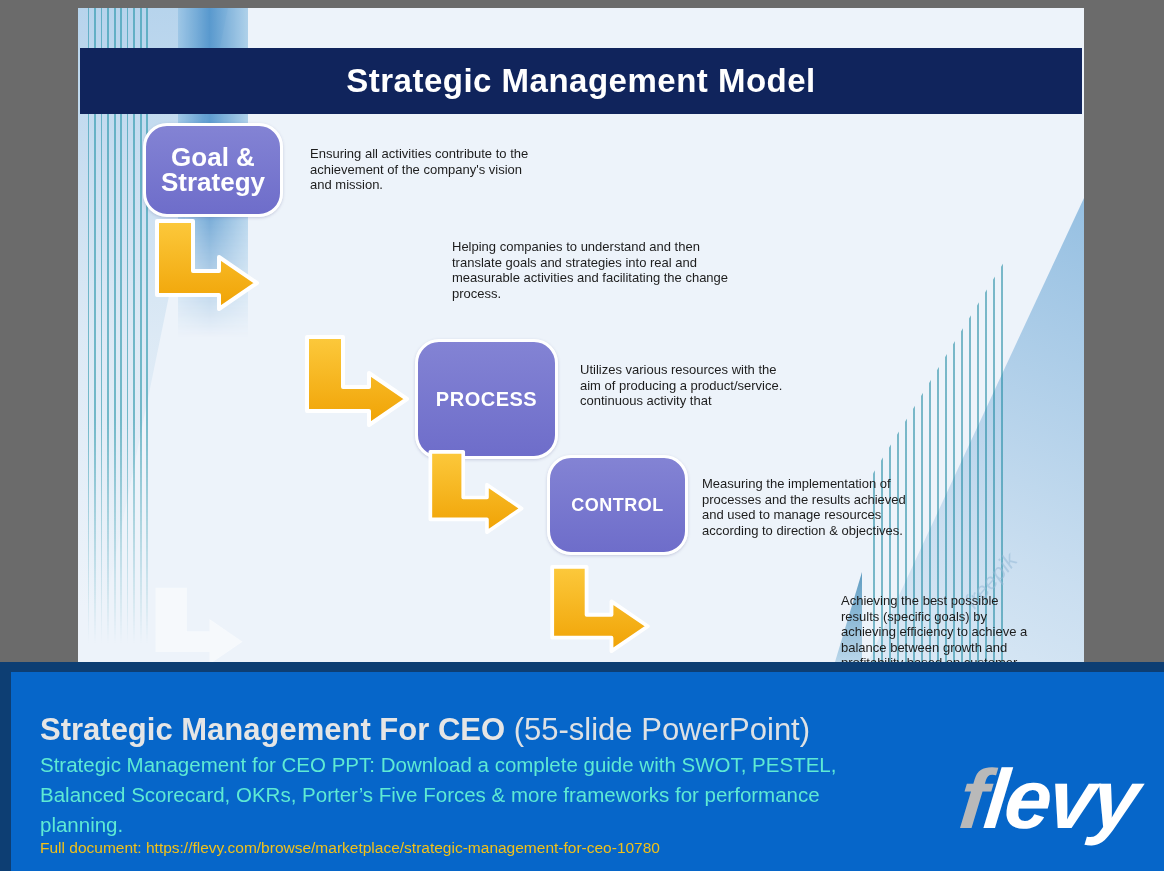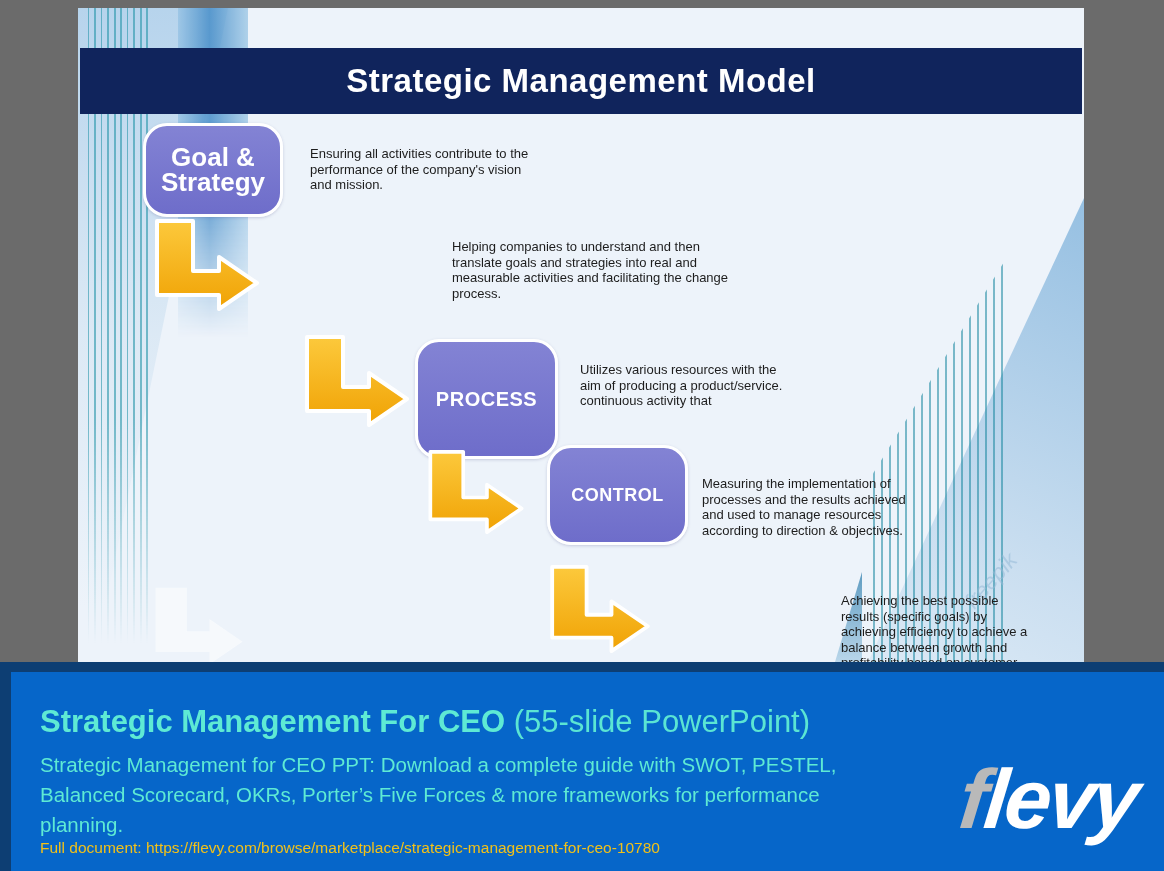--- a/index.html
+++ b/index.html
@@ -75,21 +75,21 @@
   .fbox {
     position:absolute; border:3px solid #ffffff; border-radius:24px;
     background:linear-gradient(180deg,#8383d4 0%,#6e6dca 100%);
     display:flex; align-items:center; justify-content:center; text-align:center;
     color:#fff; font-weight:700; white-space:pre-line;
     box-shadow:0 1px 3px rgba(80,80,140,.25);
   }
   .b1 { left:65px;  top:115px; width:140px; height:94px;  font-size:26px; line-height:25px; }
   .b2 { left:209px; top:220px; width:140px; height:100px; font-size:18px; letter-spacing:.5px; }
   .b3 { left:337px; top:331px; width:143px; height:120px; font-size:20px; letter-spacing:.5px; }
-  .b4 { left:469px; top:437px; width:141px; height:100px; font-size:18px; letter-spacing:.5px; }
+  .b4 { left:469px; top:447px; width:141px; height:100px; font-size:18px; letter-spacing:.5px; }
   .b5 { left:609px; top:572px; width:141px; height:110px; font-size:15px; line-height:19px; letter-spacing:.3px; }
 
   .desc {
     position:absolute; font-size:13px; line-height:15.5px; color:#1d1d1d;
     white-space:pre-line;
   }
   .d1 { left:232px; top:138px; width:260px; }
   .d2 { left:374px; top:231px; width:310px; }
   .d3 { left:502px; top:354px; width:245px; }
   .d4 { left:624px; top:468px; width:260px; }
@@ -104,21 +104,21 @@
   
   .banner {
     position:absolute; left:0; top:662px; width:1164px; height:209px;
     background:#0d3e73;
   }
   .banner-inner {
     position:absolute; left:11px; top:10px; right:0; bottom:0;
     background:#0666c9;
   }
   .banner-title {
-    position:absolute; left:29px; top:32px; color:#5eead4; font-size:31px;
+    position:absolute; left:29px; top:40px; color:#e5e5e5; font-size:31px;
     white-space:nowrap;
   }
   .banner-title b { font-weight:700; }
   .banner-title span.lite { font-weight:400; opacity:.97; }
   .banner-desc {
     position:absolute; left:29px; top:78px; color:#5eead4; font-size:20.5px;
     line-height:30px; white-space:pre-line;
   }
   .banner-link {
     position:absolute; left:29px; top:167px; color:#f2c118; font-size:15.5px;
@@ -151,21 +151,21 @@
 
   <div class="watermark">freepik</div>
 
   <div class="slide-header">
     <div class="slide-title">Strategic Management Model</div>
   </div>
 
   <div class="fbox b1">Goal &amp;
 Strategy</div>
   <div class="desc d1">Ensuring all activities contribute to the
-performance of the company's vision
+achievement of the company's vision
 and mission.</div>
 
   <svg class="arrow a1" viewBox="0 0 104 92">
     <defs>
         <linearGradient id="g1" x1="0" y1="0" x2="0" y2="1">
       <stop offset="0" stop-color="#fcc93c"></stop>
           <stop offset="1" stop-color="#f0a204"></stop>
     </linearGradient>
       </defs>
     <path d="M2,2 L38,2 L38,52 L64,52 L64,38 L102,64 L64,90 L64,76 L2,76 Z" fill="url(#g1)" stroke="#ffffff" stroke-width="4" stroke-linejoin="round"></path>

